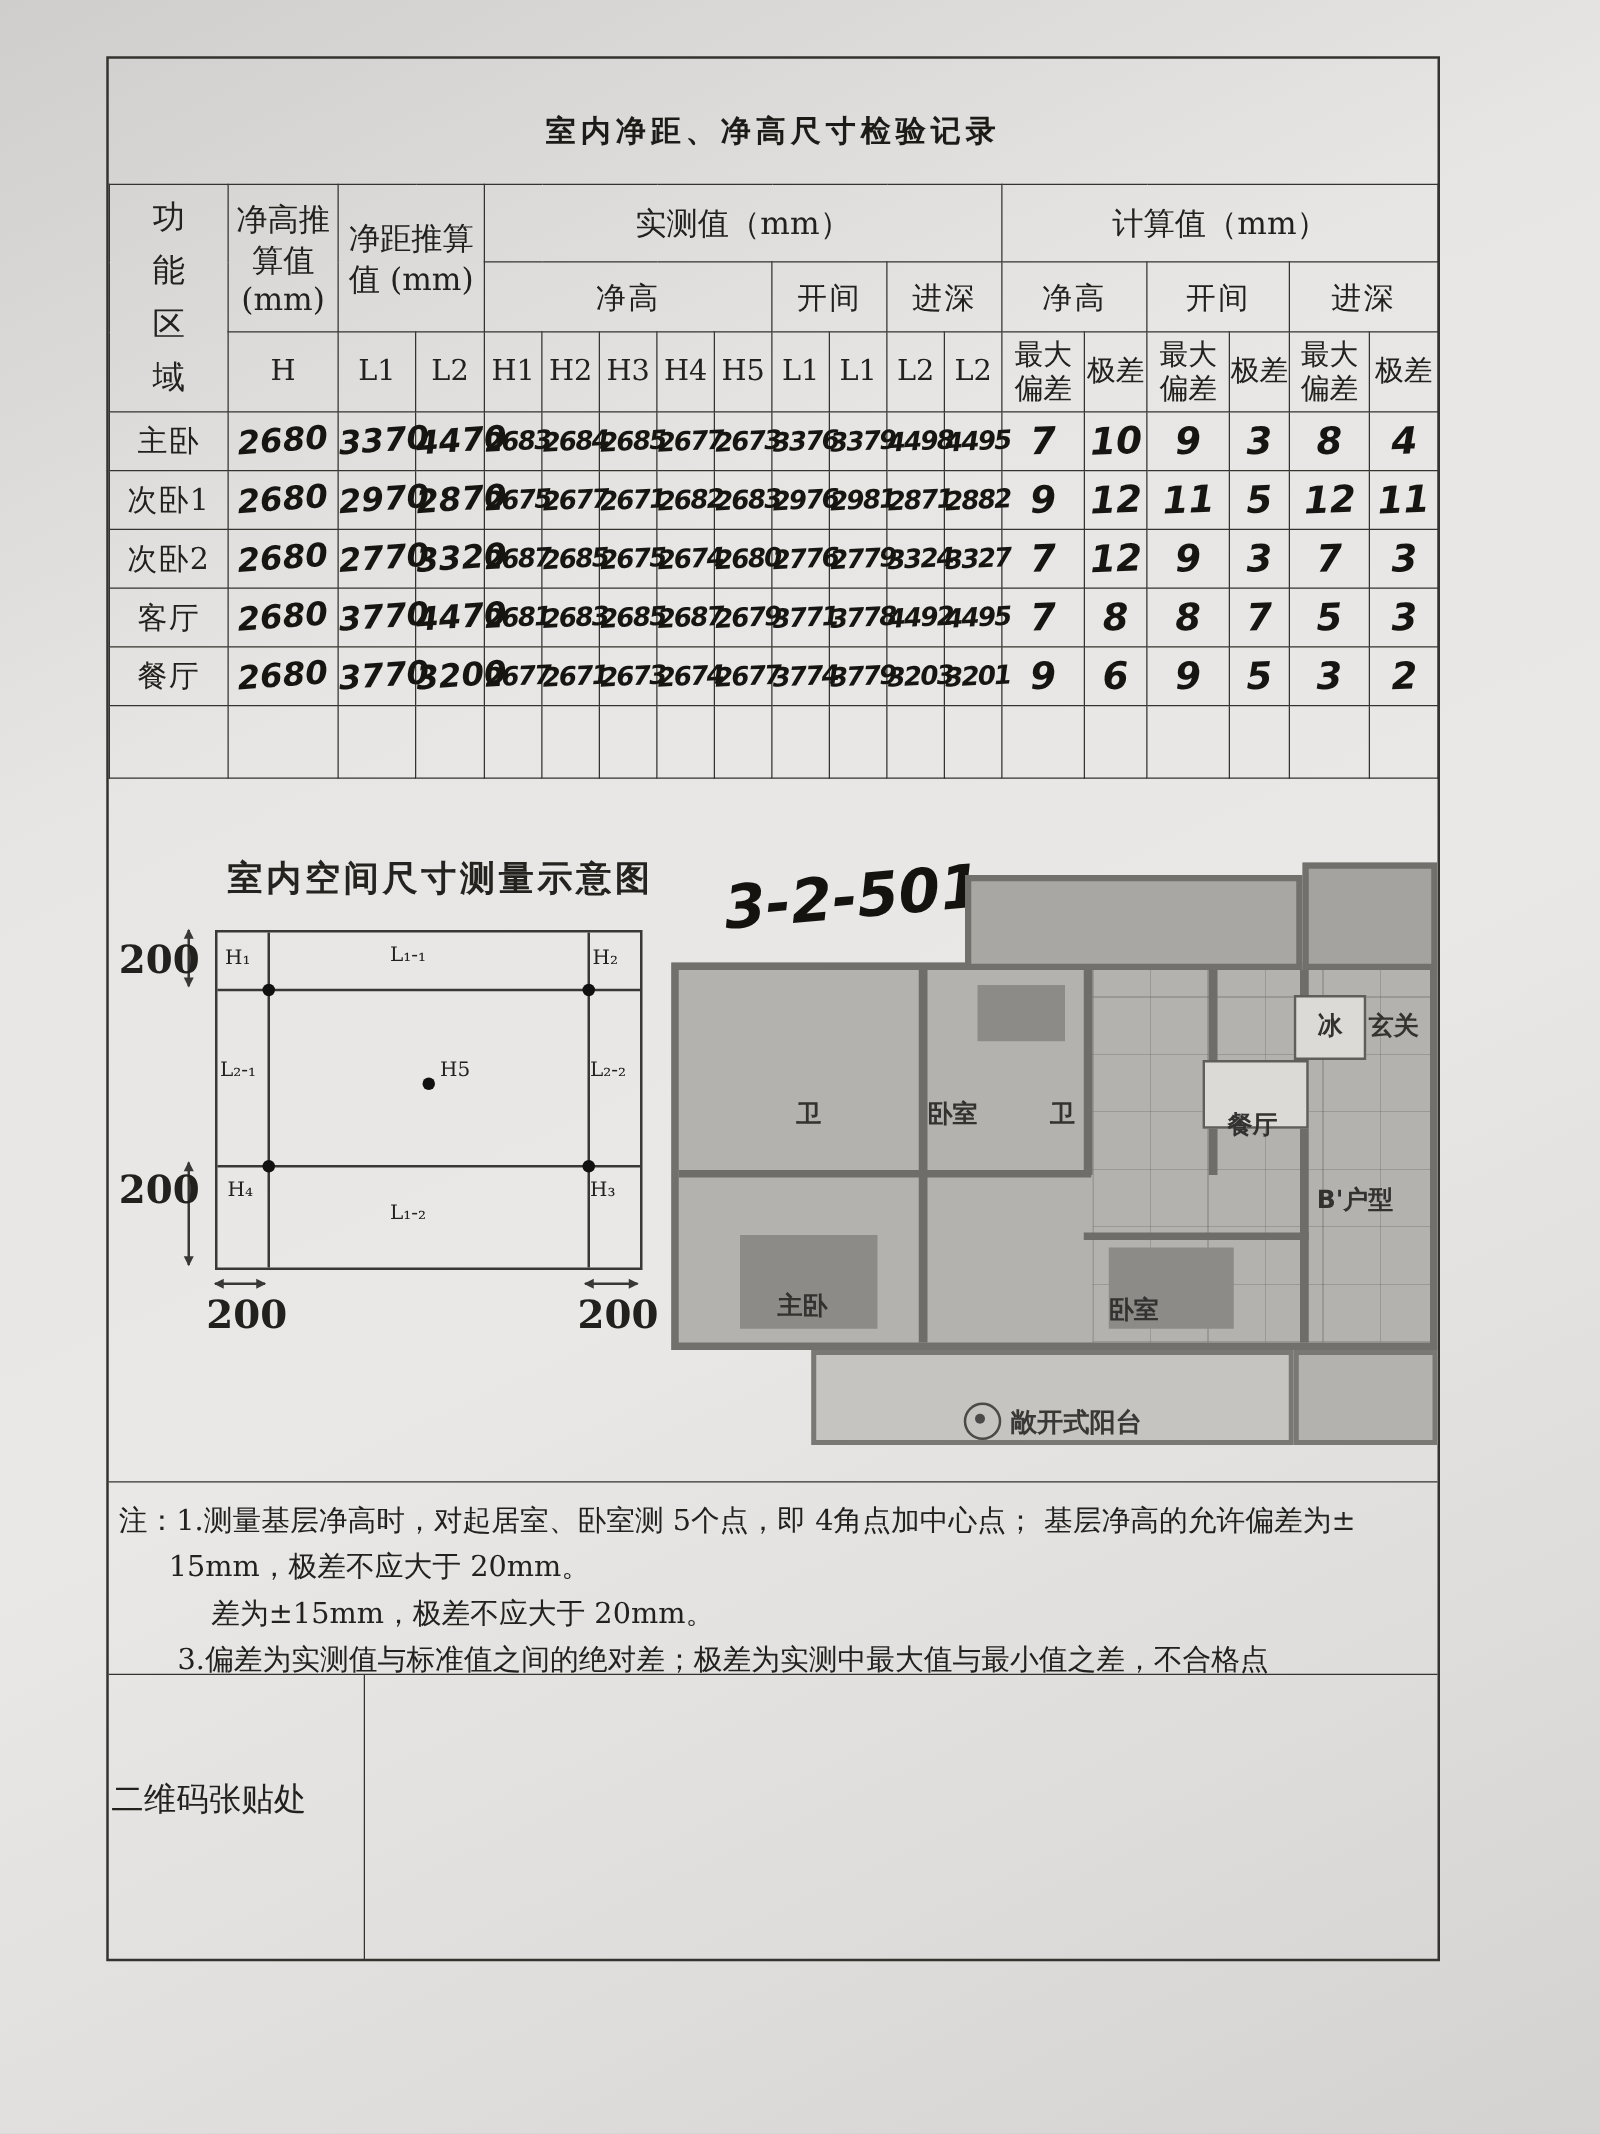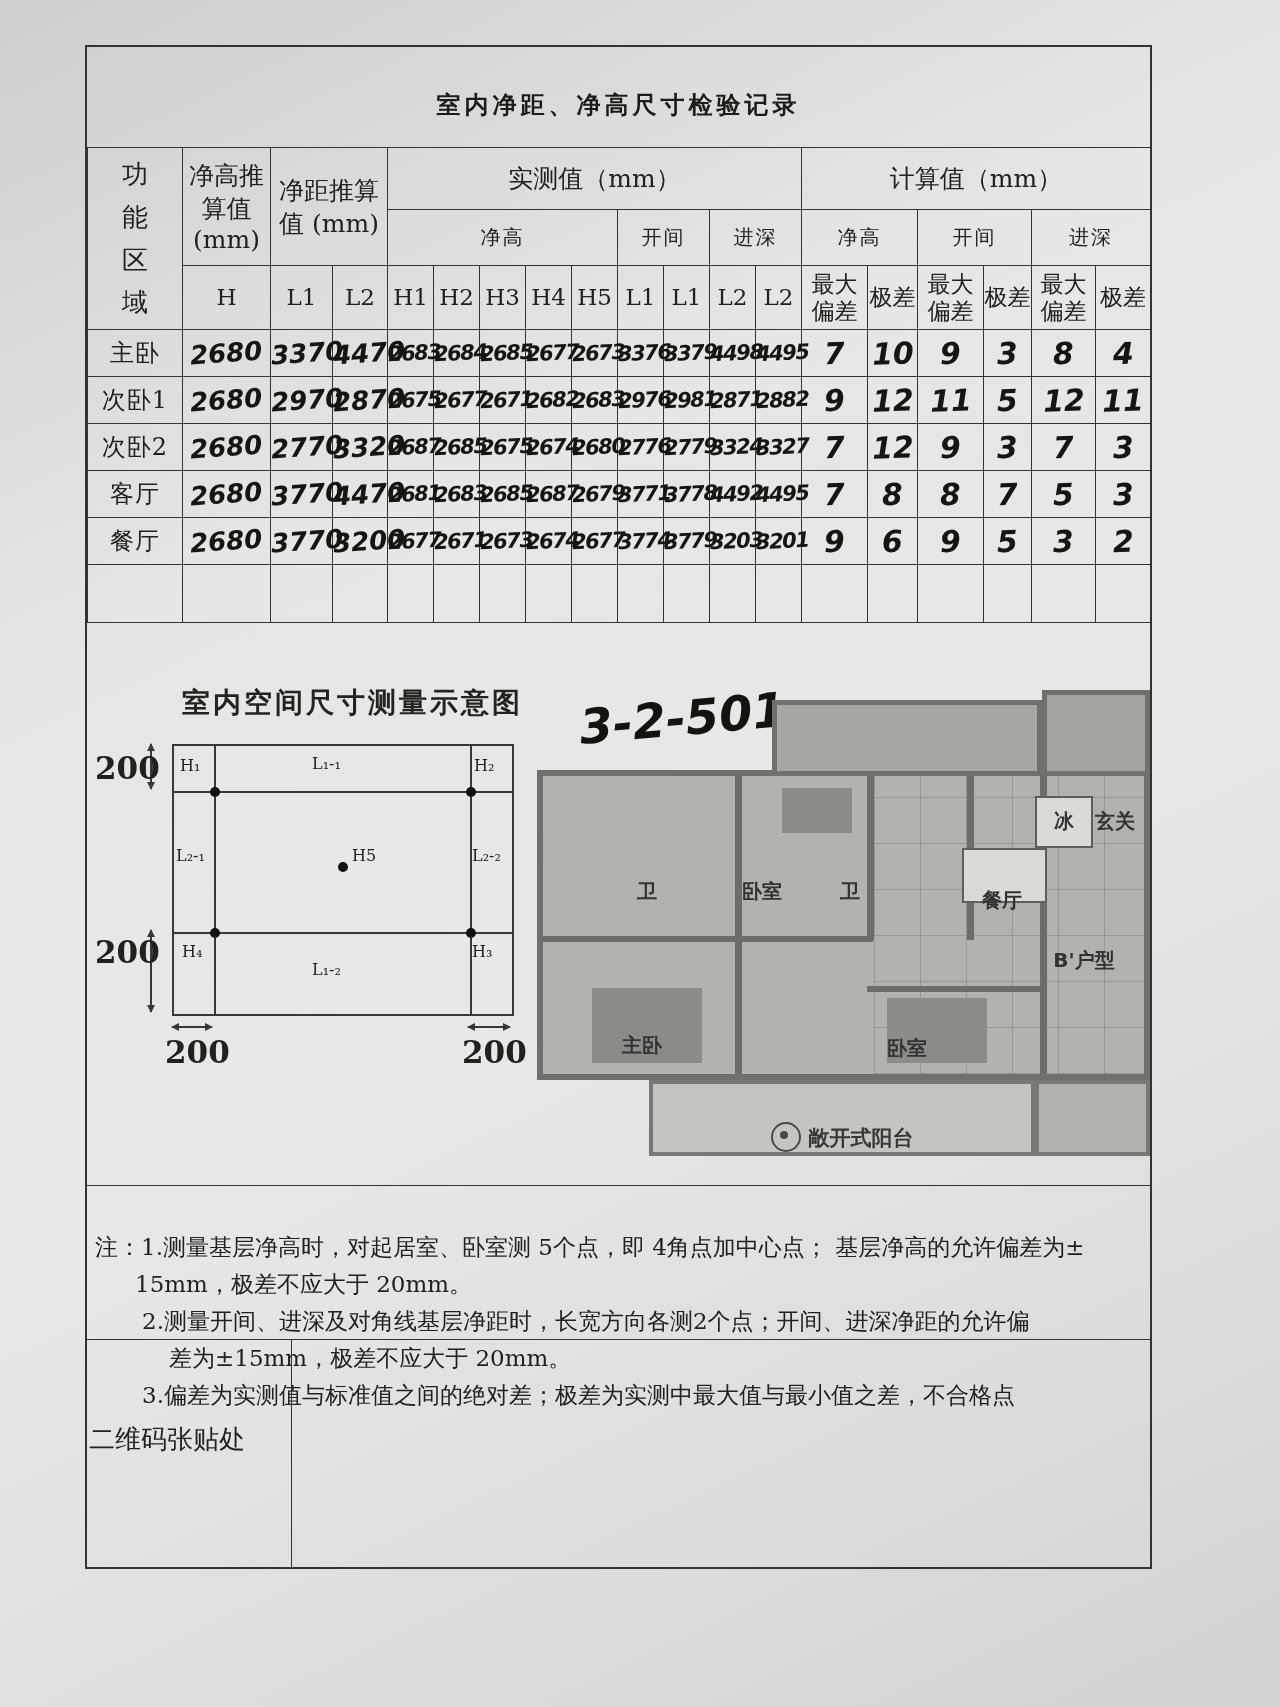--- a/index.html
+++ b/index.html
@@ -9,21 +9,21 @@
   .sheet{position:absolute;left:85px;top:45px;width:1063px;height:1520px;border:2px solid #35332f;}
   .title{position:absolute;left:0;top:42px;width:100%;text-align:center;
          font-family:"DejaVu Serif",serif;font-weight:700;font-size:24px;color:#1d1b18;letter-spacing:4px;}
   
   table.main{position:absolute;left:0;top:100px;width:1063px;border-collapse:collapse;table-layout:fixed;}
   table.main td{border:1.6px solid #35332f;text-align:center;vertical-align:middle;
                 font-family:"DejaVu Serif",serif;color:#23211e;padding:0;overflow:visible;}
   tr.hr1{height:62px;} tr.hr2{height:56px;} tr.hr3{height:64px;}
   tr.data-row{height:47px;} tr.empty-row{height:58px;}
   .ghead{font-size:25px;}
-  .sub{font-size:20px;letter-spacing:2px;}
+  .sub{font-size:24px;letter-spacing:2px;}
   .colhead{font-size:23px;line-height:1.15;}
   .vtext{display:inline-block;width:30px;font-size:26px;line-height:1.65;word-break:break-all;}
   td.area{font-size:24px;letter-spacing:1px;}
   .ink{display:inline-block;font-family:"DejaVu Sans",sans-serif;font-style:italic;font-weight:700;
        color:#171511;white-space:nowrap;}
   td.c-std .ink{font-size:26px;transform:rotate(-4deg);}
   td.c-meas .ink{font-size:21px;letter-spacing:-1.5px;transform:rotate(-3deg);}
   td.c-calc .ink{font-size:30px;transform:rotate(-2deg);}
   
   .mid{position:absolute;left:0;top:575px;width:100%;height:563px;border-bottom:1.6px solid #35332f;}
@@ -59,21 +59,21 @@
                           repeating-linear-gradient(90deg,rgba(96,94,91,.30) 0 1px,transparent 1px 46px);}
   .wall{position:absolute;background:#6f6d6a;}
   .furn{position:absolute;background:#8d8b88;}
   .furn-light{position:absolute;background:#dcdad7;border:2px solid #5f5e5b;box-sizing:border-box;}
   .fp-label{position:absolute;transform:translate(-50%,-50%);font-family:"DejaVu Sans",sans-serif;
             font-weight:700;font-size:20px;color:#343230;white-space:nowrap;}
   .balcony-icon{width:26px;height:26px;border:2px solid #4c4a48;border-radius:50%;display:inline-block;position:relative;}
   .balcony-icon:after{content:'';position:absolute;left:7px;top:7px;width:8px;height:8px;border-radius:50%;background:#4c4a48;}
   .balcony-text{font-family:"DejaVu Sans",sans-serif;font-weight:700;font-size:21px;color:#3a3836;}
   
-  .notes{position:absolute;left:0;top:1138px;width:100%;height:154px;padding-top:4px;box-sizing:border-box;margin-top:40px;}
+  .notes{position:absolute;left:0;top:1138px;width:100%;height:154px;padding-top:14px;box-sizing:border-box;}
   .note-line{font-family:"DejaVu Serif",serif;font-size:23px;color:#23211e;line-height:37px;white-space:nowrap;}
   .i0{margin-left:8px;} .i1{margin-left:48px;} .i2{margin-left:55px;} .i3{margin-left:82px;}
   
   .qr{position:absolute;left:0;top:1292px;width:100%;height:228px;border-top:1.6px solid #35332f;}
   .qr-cell{position:absolute;left:0;top:0;width:205px;height:100%;border-right:1.6px solid #35332f;box-sizing:border-box;}
   .qr-label{position:absolute;left:2px;top:82px;font-family:"DejaVu Serif",serif;font-size:26px;color:#23211e;white-space:nowrap;}
 </style>
 </head>
 <body>
 
@@ -340,21 +340,20 @@
           <span class="balcony-icon"></span>
           <span class="balcony-text">敞开式阳台</span>
         </div>
         <div class="fp-block fp-br"></div>
       </div>
     </div>
 
     <div class="notes">
       <div class="note-line i0">注：1.测量基层净高时，对起居室、卧室测 5个点，即 4角点加中心点；  基层净高的允许偏差为±</div>
       <div class="note-line i1">15mm，极差不应大于 20mm。</div>
-      <div class="note-line i2">2.测量开间、进深及对角线基层净距时，长宽方向各测2个点；开间、进深净距的允许偏</div>
       <div class="note-line i3">差为±15mm，极差不应大于 20mm。</div>
       <div class="note-line i2">3.偏差为实测值与标准值之间的绝对差；极差为实测中最大值与最小值之差，不合格点</div>
     </div>
 
     <div class="qr">
       <div class="qr-cell">
         <span class="qr-label">二维码张贴处</span>
       </div>
     </div>
 

